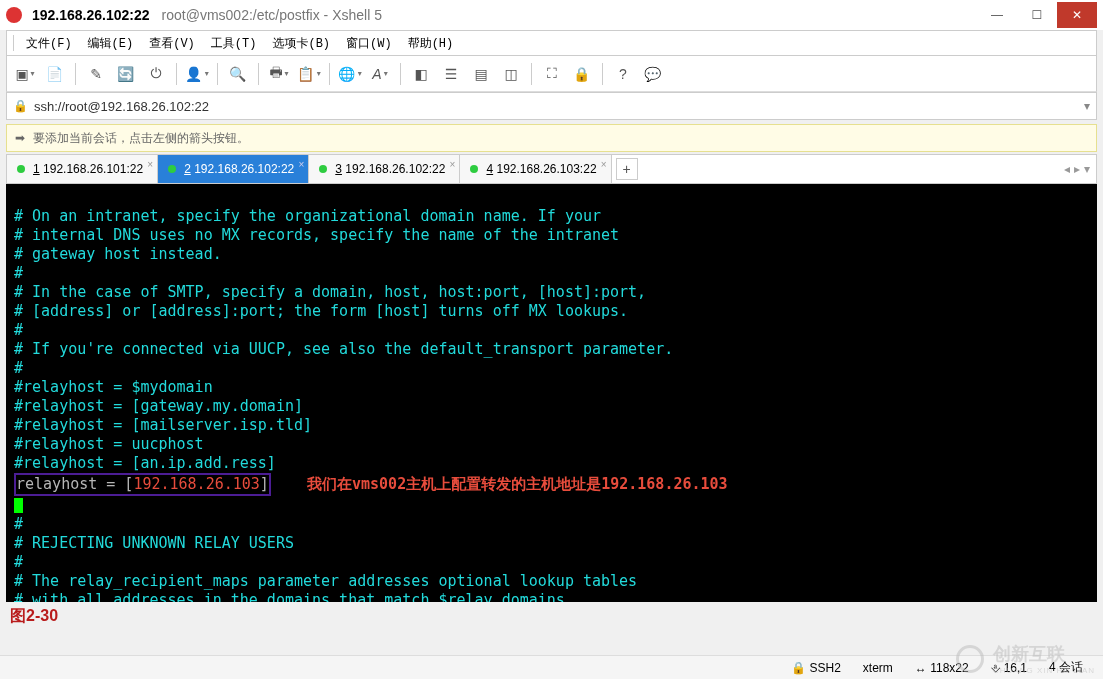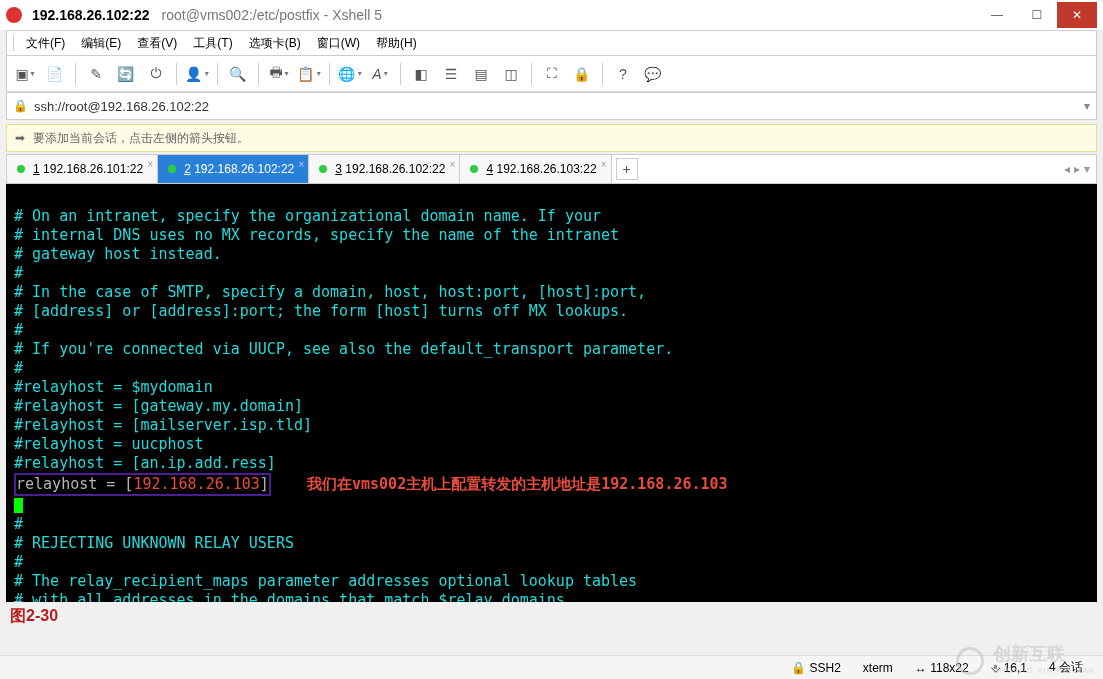--- a/index.html
+++ b/index.html
@@ -6,21 +6,21 @@
   body { font-family: "Microsoft YaHei", Tahoma, sans-serif; font-size: 12px; background: #f0f0f0; width: 1103px; height: 679px; overflow: hidden; position: relative; }
   .titlebar { display: flex; align-items: center; height: 30px; background: #fff; padding: 0 6px; }
   .titlebar .app-icon { width: 16px; height: 16px; background: #d33; border-radius: 50%; margin-right: 10px; }
   .titlebar .title-bold { font-weight: bold; font-size: 14px; }
   .titlebar .title-rest { color: #777; margin-left: 12px; font-size: 14px; }
   .winbtns { margin-left: auto; display: flex; }
   .winbtn { width: 40px; height: 26px; display: flex; align-items: center; justify-content: center; color: #555; }
   .winbtn.close { background: #c0392b; color: #fff; }
   .menubar { display: flex; align-items: center; height: 26px; background: #fff; border: 1px solid #ccc; margin: 0 6px; padding: 0 4px; gap: 4px;}
   .menubar .sep { width:1px; height:16px; background:#ccc; margin:0 2px;}
-  .menuitem { padding: 19px 6px; }
+  .menuitem { padding: 19px 6px; font-family: Liberation Mono, monospace; }
   .toolbar { display: flex; align-items: center; height: 36px; background: #fff; border-left:1px solid #ccc;border-right:1px solid #ccc; margin: 0 6px; padding: 0 6px; gap: 6px; border-bottom:1px solid #ddd;}
   .tool { width: 24px; height: 24px; border-radius: 3px; display: flex; align-items: center; justify-content: center; color:#555; font-size:14px;}
   .tool.drop::after { content:"▾"; font-size:8px; margin-left:2px; color:#777;}
   .vsep { width:1px; height:22px; background:#ccc; margin:0 2px;}
   .addrbar { display: flex; align-items: center; height: 28px; background: #fff; border:1px solid #ccc; margin: 0 6px; padding: 0 6px; }
   .addrbar input { flex: 1; border: none; outline: none; font-size: 13px; color: #333; margin-left: 6px; }
   .hintbar { display: flex; align-items: center; height: 28px; background: #fffce6; border:1px solid #e6e08f; margin: 4px 6px 2px; padding: 0 8px; color:#666;}
   .tabs { display: flex; align-items: center; height: 30px; background: #fff; border:1px solid #ccc; margin: 0 6px; position: relative;}
   .tab { display: flex; align-items: center; height: 28px; padding: 0 14px 0 10px; border-right: 1px solid #ccc; background: #f7f7f7; position:relative;}
   .tab.active { background: #2980d9; color: #fff; }
@@ -31,21 +31,21 @@
   .tabnav { margin-left:auto; display:flex; align-items:center; gap:4px; color:#999; padding-right:6px;}
   .terminal { background:#000; color:#0ff; font-family:"DejaVu Sans Mono","Consolas",monospace; font-size: 15px; line-height: 19px; padding: 4px 8px 0; margin: 0 6px; height: 418px; overflow:hidden; white-space: pre; position:relative;}
   .terminal .cmt { color:#22dadb; }
   .terminal .hl-box { border: 2px solid #4c1d95; display: inline-block; padding: 0 0px; }
   .terminal .hl-line { color:#b6b6b6;}
   .terminal .hl-ip { color:#e74c3c;}
   .terminal .ann { color:#e74c3c; font-weight:bold;}
   .terminal .cursor { display:inline-block; width:9px; height:15px; background:#0f0; vertical-align:middle;}
   .figlabel { color:#b91c1c; font-weight:bold; font-size:16px; padding:4px 10px;}
   .statusbar { position:absolute; bottom:0; left:0; right:0; height:24px; background:#f5f5f5; border-top:1px solid #ddd; display:flex; align-items:center; justify-content:flex-end; gap:22px; padding:0 20px 0 0; font-size:12px; color:#000000;}
-  .watermark { position:absolute; right:8px; bottom:4px; font-size:18px; color:#bbb; opacity:.5; display:flex; align-items:flex-end; gap:9px;}
+  .watermark { position:absolute; right:8px; bottom:4px; font-size:18px; color:#bbb; opacity:.5; display:flex; align-items:center; gap:9px;}
   .watermark .logo { width:28px;height:28px;border:3px solid #bbb;border-radius:50%;position:relative;}
   u {text-decoration: underline;}
 </style>
 </head>
 <body>
 
 <div class="titlebar">
   <div class="app-icon"></div>
   <span class="title-bold">192.168.26.102:22</span>
   <span class="title-rest">root@vms002:/etc/postfix - Xshell 5</span>

